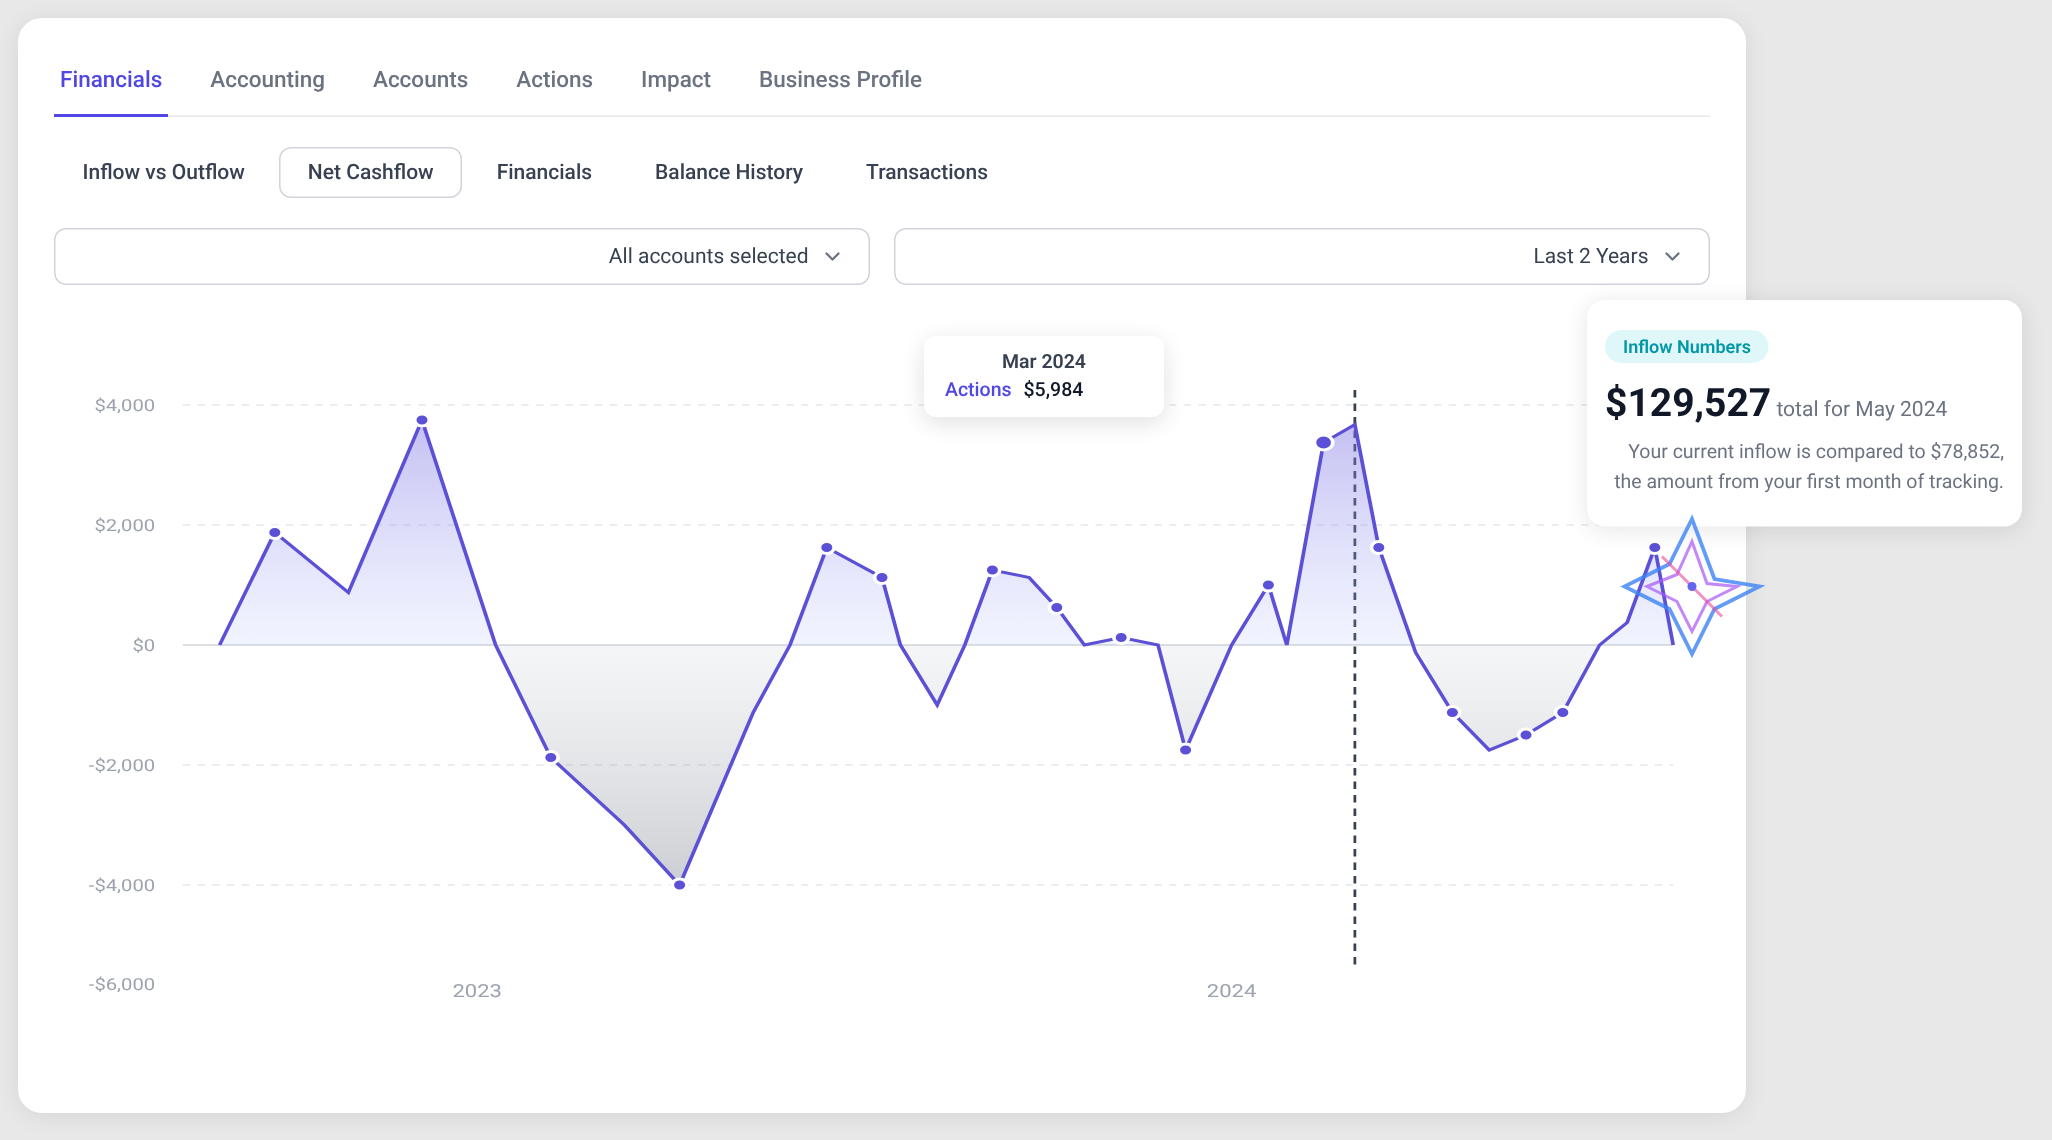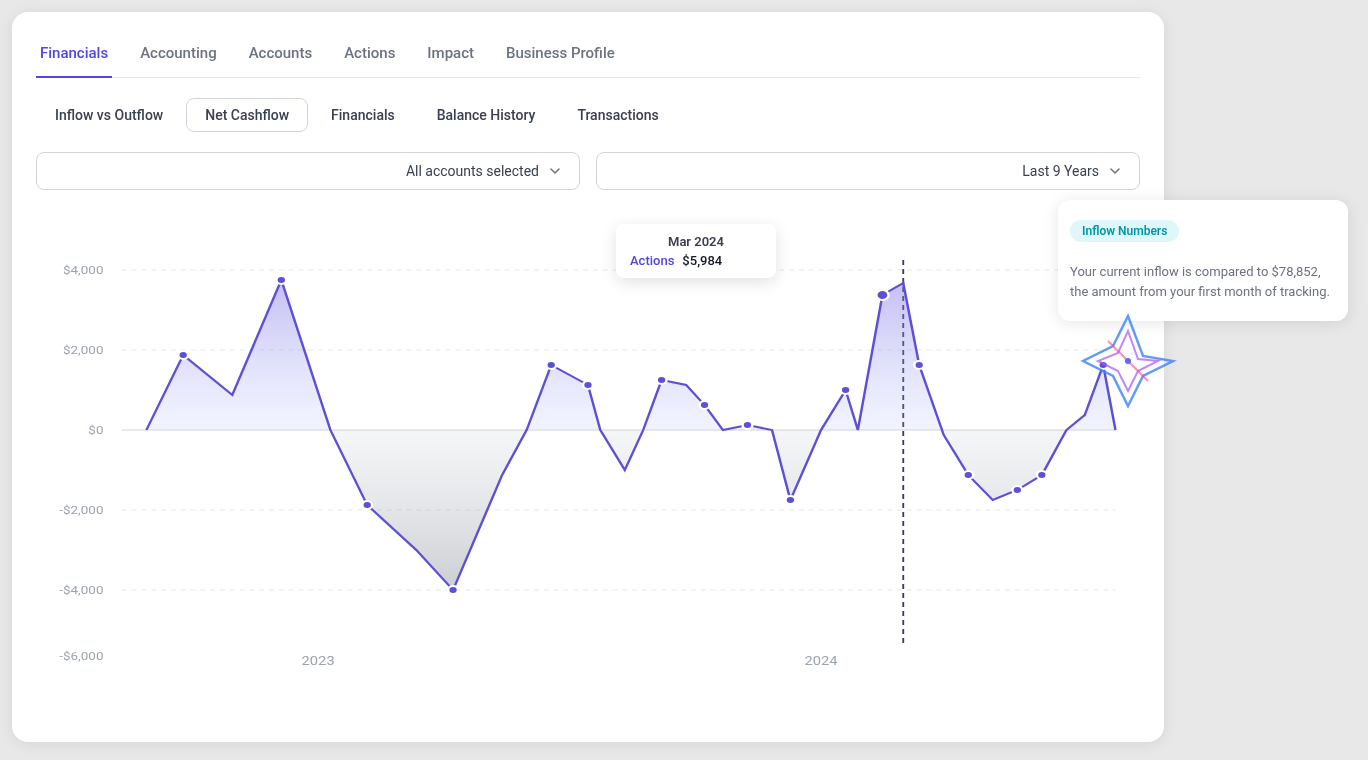--- a/index.html
+++ b/index.html
@@ -138,20 +138,21 @@
       font-weight: 600;
       padding: 4px 12px;
       border-radius: 20px;
       margin-bottom: 12px;
     }
     .inflow-desc {
       font-size: 13px;
       color: #6b7280;
       line-height: 1.5;
       margin-top: 8px;
+      text-align: right;
     }
     .y-label {
       font-size: 11px;
       fill: #9ca3af;
     }
     .x-label {
       font-size: 12px;
       fill: #9ca3af;
     }
     .grid-line {
@@ -187,21 +188,21 @@
   </div>
 
   <div class="filters-row">
     <div class="filter-select wide">
       <span>All accounts selected</span>
       <svg class="chevron-icon" viewBox="0 0 16 16" fill="none">
         <path d="M4 6l4 4 4-4" stroke="#6b7280" stroke-width="1.5" stroke-linecap="round" stroke-linejoin="round"></path>
       </svg>
     </div>
     <div class="filter-select wide2">
-      <span>Last 9 Years</span>
+      <span>Last 2 Years</span>
       <svg class="chevron-icon" viewBox="0 0 16 16" fill="none">
         <path d="M4 6l4 4 4-4" stroke="#6b7280" stroke-width="1.5" stroke-linecap="round" stroke-linejoin="round"></path>
       </svg>
     </div>
   </div>
 
   <div class="chart-area">
     <svg class="chart-svg" viewBox="0 0 900 460" preserveAspectRatio="none">
 
       <line x1="70" y1="60" x2="880" y2="60" class="grid-line"></line>
@@ -272,20 +273,23 @@
         <span class="tooltip-label">Actions</span>
         <span class="tooltip-value">$5,984</span>
       </div>
     </div>
   </div>
 </div>
 
 <div style="position:absolute; top:200px; right:20px; z-index:10;">
   <div class="inflow-card">
     <div class="inflow-badge">Inflow Numbers</div>
+    <div>
+      <span style="font-size:26px; font-weight:700; color:#111827;">$129,527</span><span style="font-size:14px; font-weight:400; color:#6b7280;"> total for May 2024</span>
+    </div>
     <div class="inflow-desc">Your current inflow is compared to $78,852, the amount from your first month of tracking.</div>
   </div>
 
   <div style="position:relative; margin-top:-10px; margin-left:20px; width:100px; height:100px;">
     <svg viewBox="0 0 100 100" width="100" height="100">
 
       <polygon points="50,5 65,45 95,50 65,65 50,95 35,65 5,50 35,35" fill="none" stroke="#3B82F6" stroke-width="2.5" opacity="0.8"></polygon>
 
       <polygon points="50,20 60,48 80,50 60,60 50,80 40,60 20,50 40,42" fill="none" stroke="#A855F7" stroke-width="2" opacity="0.7"></polygon>
 

